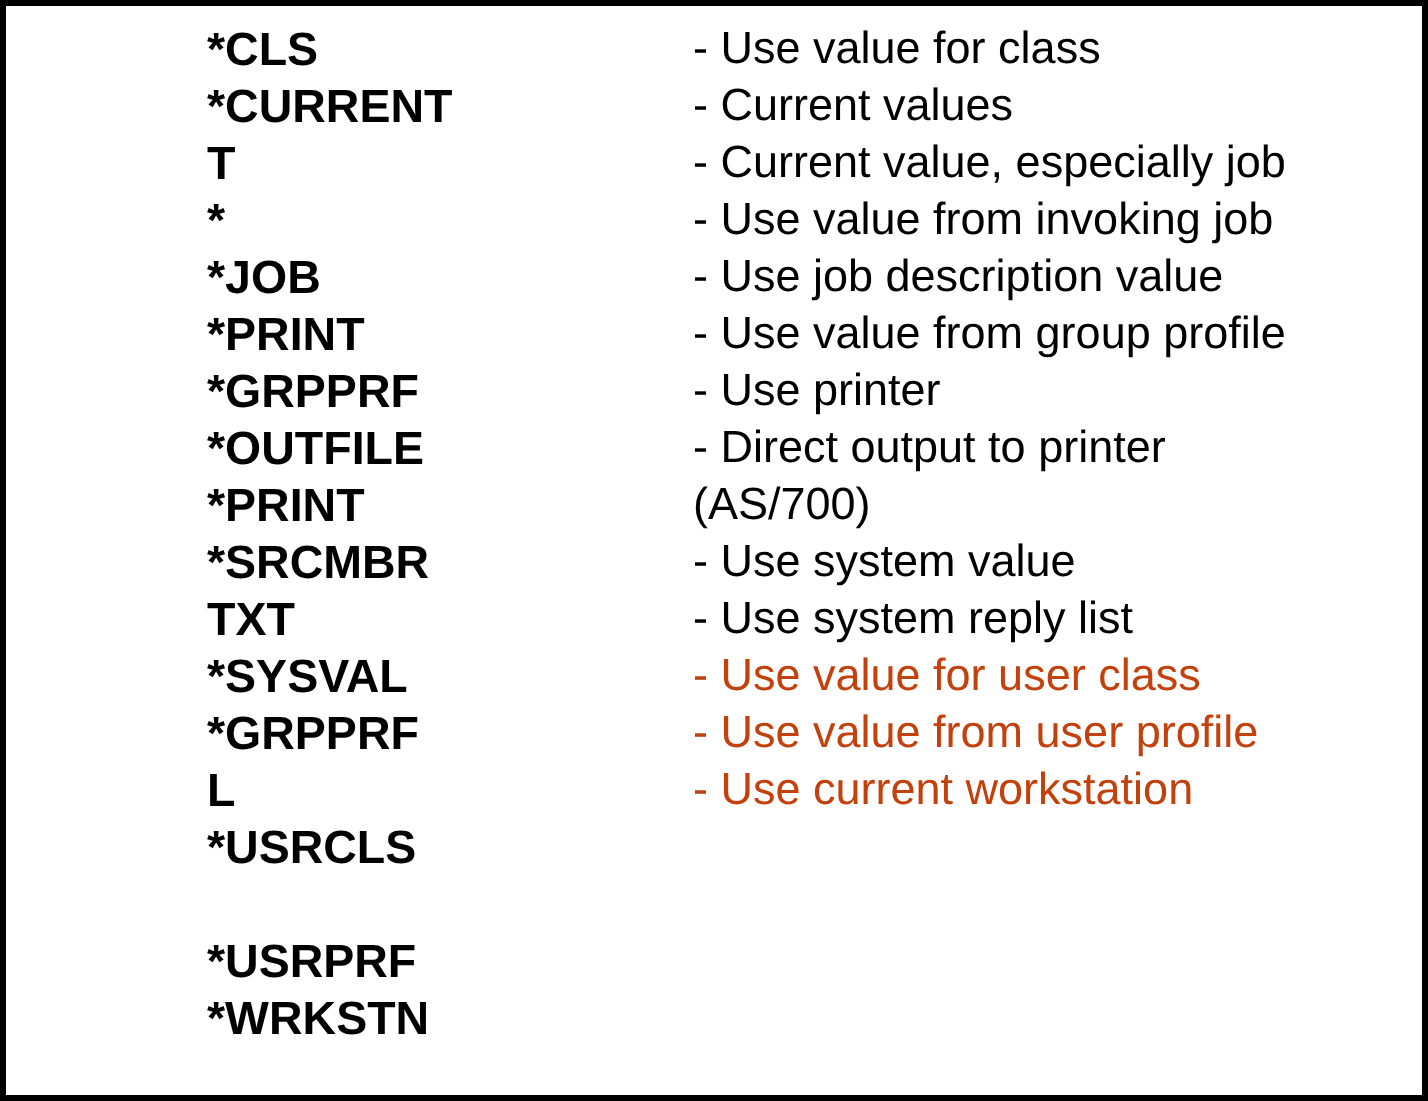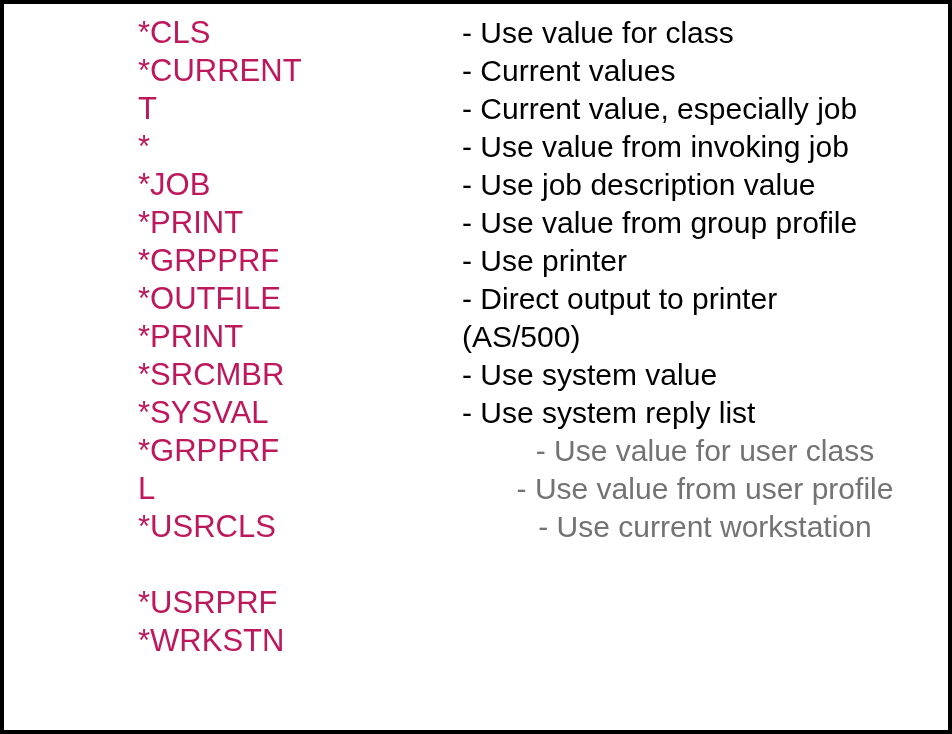--- a/index.html
+++ b/index.html
@@ -35,37 +35,36 @@
     width: 320px;
     margin-left: 134px;
     flex: 0 0 auto;
   }
   .col-descriptions {
     margin-left: 4px;
     flex: 1 1 auto;
   }
   .kw {
     font-size: 31px;
-    font-weight: normal;
-    color: #be185d;
+    font-weight: bold;
+    color: #000000;
     line-height: 38px;
     letter-spacing: 0px;
     white-space: pre-wrap;
     word-break: break-all;
   }
   .desc {
     font-size: 30px;
     font-weight: normal;
     color: #000000;
     line-height: 38px;
     white-space: pre-wrap;
   }
   .desc.faded {
-    color: #737373;
-    text-align: center;
+    color: #c2410c;
   }
   .spacer {
     height: 38px;
   }
 </style>
 </head>
 <body>
 
 <div class="slide">
   <div class="columns">
@@ -74,39 +73,40 @@
       <div class="kw">*CLS</div>
       <div class="kw">*CURRENT</div>
       <div class="kw">T</div>
       <div class="kw">*</div>
       <div class="kw">*JOB</div>
       <div class="kw">*PRINT</div>
       <div class="kw">*GRPPRF</div>
       <div class="kw">*OUTFILE</div>
       <div class="kw">*PRINT</div>
       <div class="kw">*SRCMBR</div>
+      <div class="kw">TXT</div>
       <div class="kw">*SYSVAL</div>
       <div class="kw">*GRPPRF</div>
       <div class="kw">L</div>
       <div class="kw">*USRCLS</div>
       <div class="spacer"></div>
       <div class="kw">*USRPRF</div>
       <div class="kw">*WRKSTN</div>
     </div>
 
     <div class="col-descriptions">
       <div class="desc">- Use value for class</div>
       <div class="desc">- Current values</div>
       <div class="desc">- Current value, especially job</div>
       <div class="desc">- Use value from invoking job</div>
       <div class="desc">- Use job description value</div>
       <div class="desc">- Use value from group profile</div>
       <div class="desc">- Use printer</div>
       <div class="desc">- Direct output to printer</div>
-      <div class="desc">(AS/500)</div>
+      <div class="desc">(AS/700)</div>
       <div class="desc">- Use system value</div>
       <div class="desc">- Use system reply list</div>
       <div class="desc faded">- Use value for user class</div>
       <div class="desc faded">- Use value from user profile</div>
       <div class="desc faded">- Use current workstation</div>
     </div>
 
   </div>
 </div>
 

